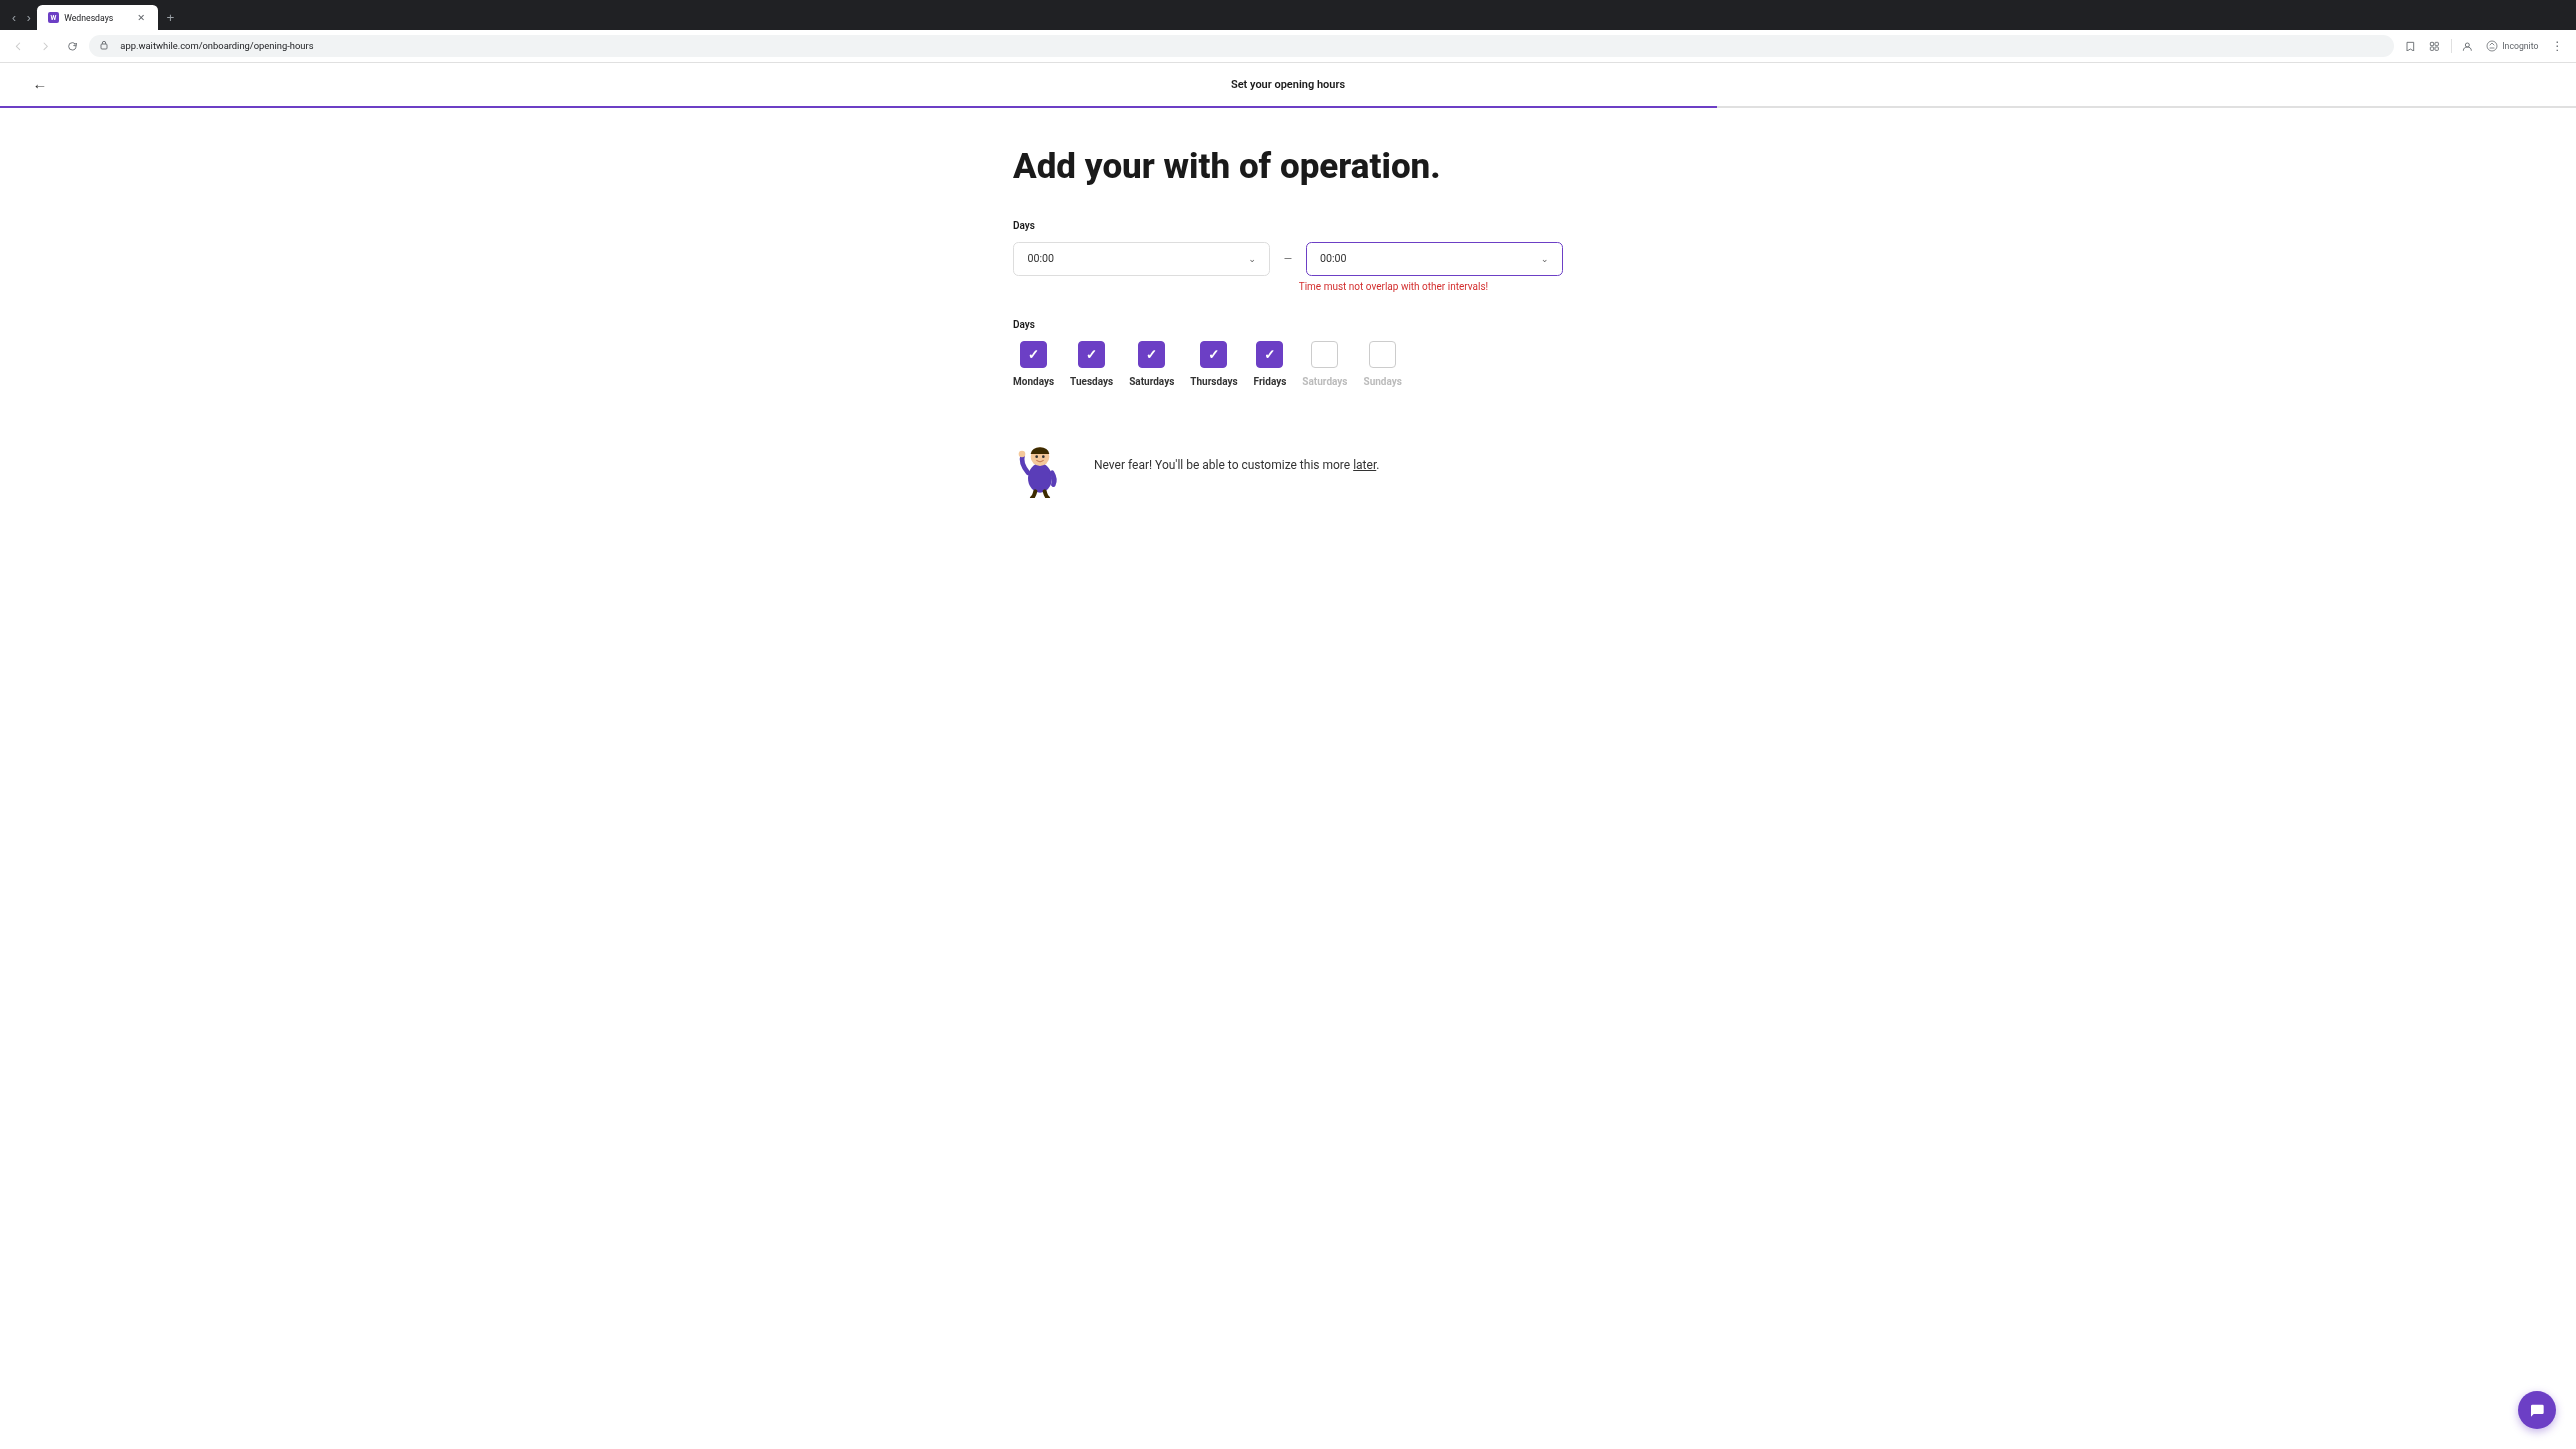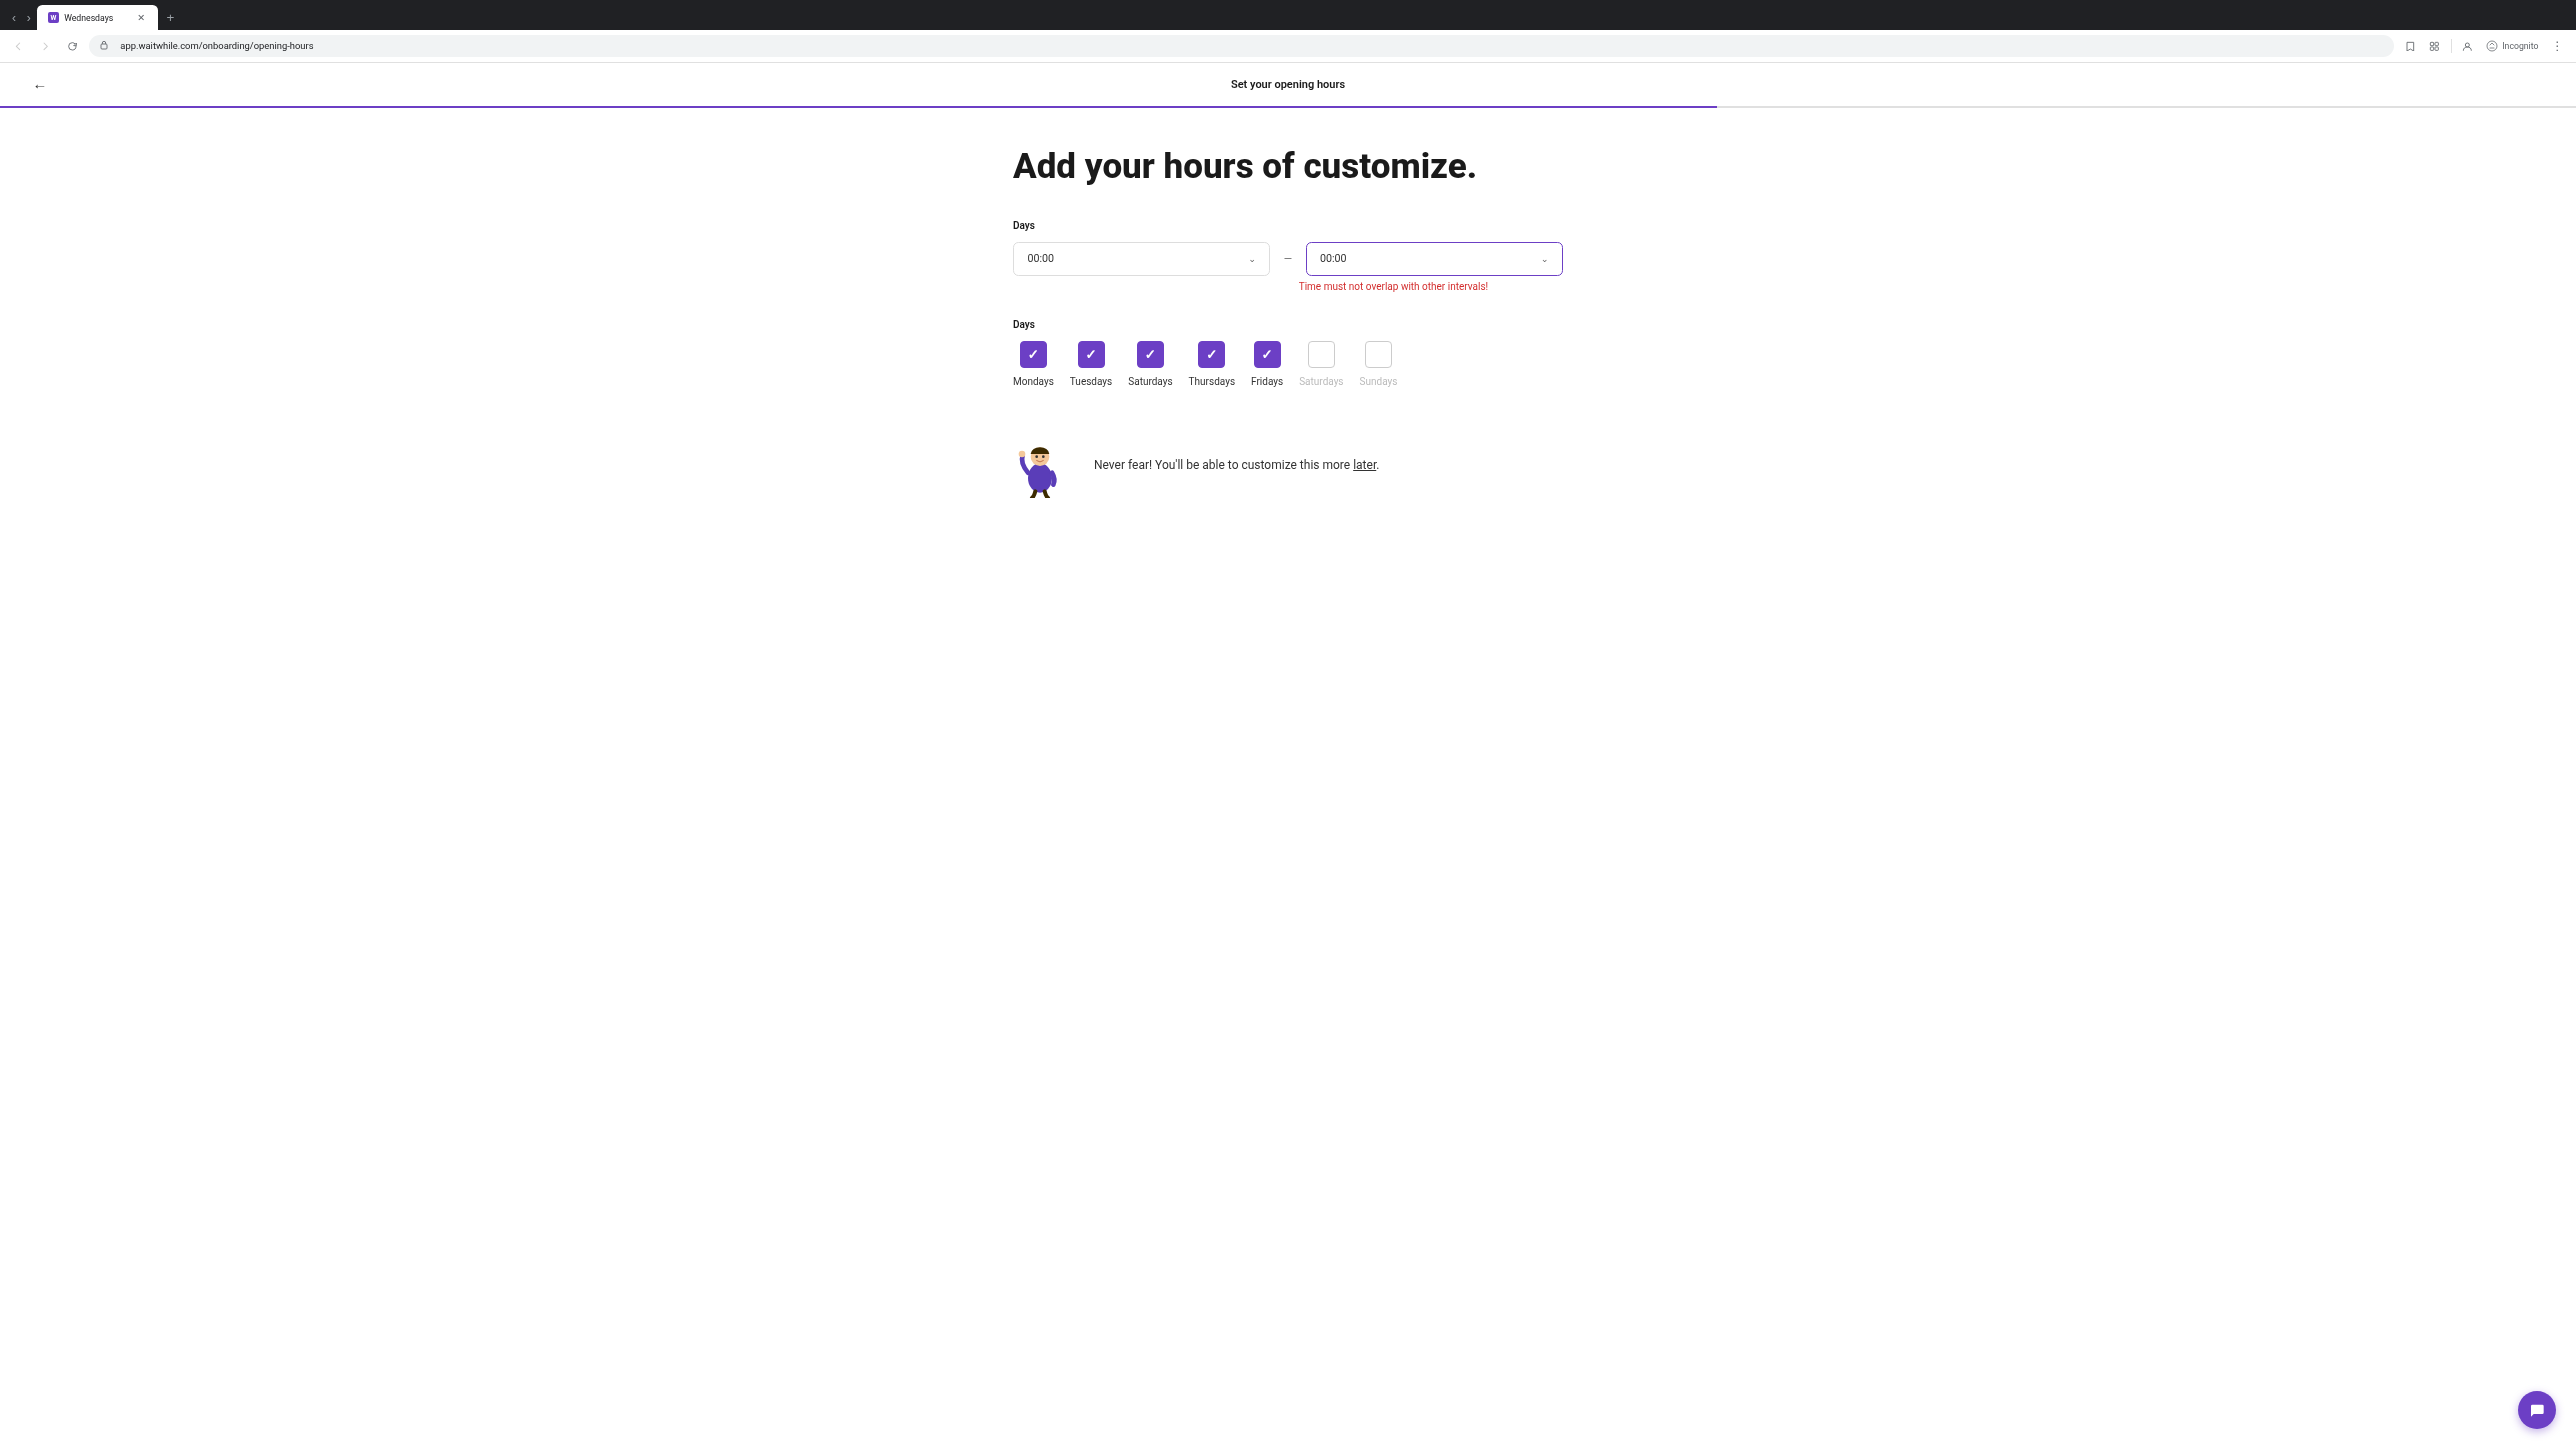--- a/index.html
+++ b/index.html
@@ -318,20 +318,21 @@
     .day-checkbox.checked::after {
       content: '✓';
       color: white;
       font-size: 13.4px;
       font-weight: bold;
     }
 
     .day-label {
       font-size: 10px;
       color: #333;
+      font-weight: bold;
     }
 
     .day-label.inactive {
       color: #bbb;
     }
 
     
     .info-banner {
       display: flex;
       align-items: center;
@@ -487,21 +488,21 @@
     <div class="progress-segment filled"></div>
     <div class="progress-segment filled"></div>
     <div class="progress-segment filled"></div>
     <div class="progress-segment filled"></div>
     <div class="progress-segment empty"></div>
     <div class="progress-segment empty"></div>
   </div>
 
   <div class="main-content">
 
-    <h1 class="main-heading">Add your hours of customize.</h1>
+    <h1 class="main-heading">Add your with of operation.</h1>
 
     <div class="hours-section">
       <div class="section-label">Days</div>
 
       <div class="hours-row">
 
         <div class="select-wrapper">
           <span class="select-value">00:00</span>
           <span class="select-chevron">⌄</span>
         </div>

